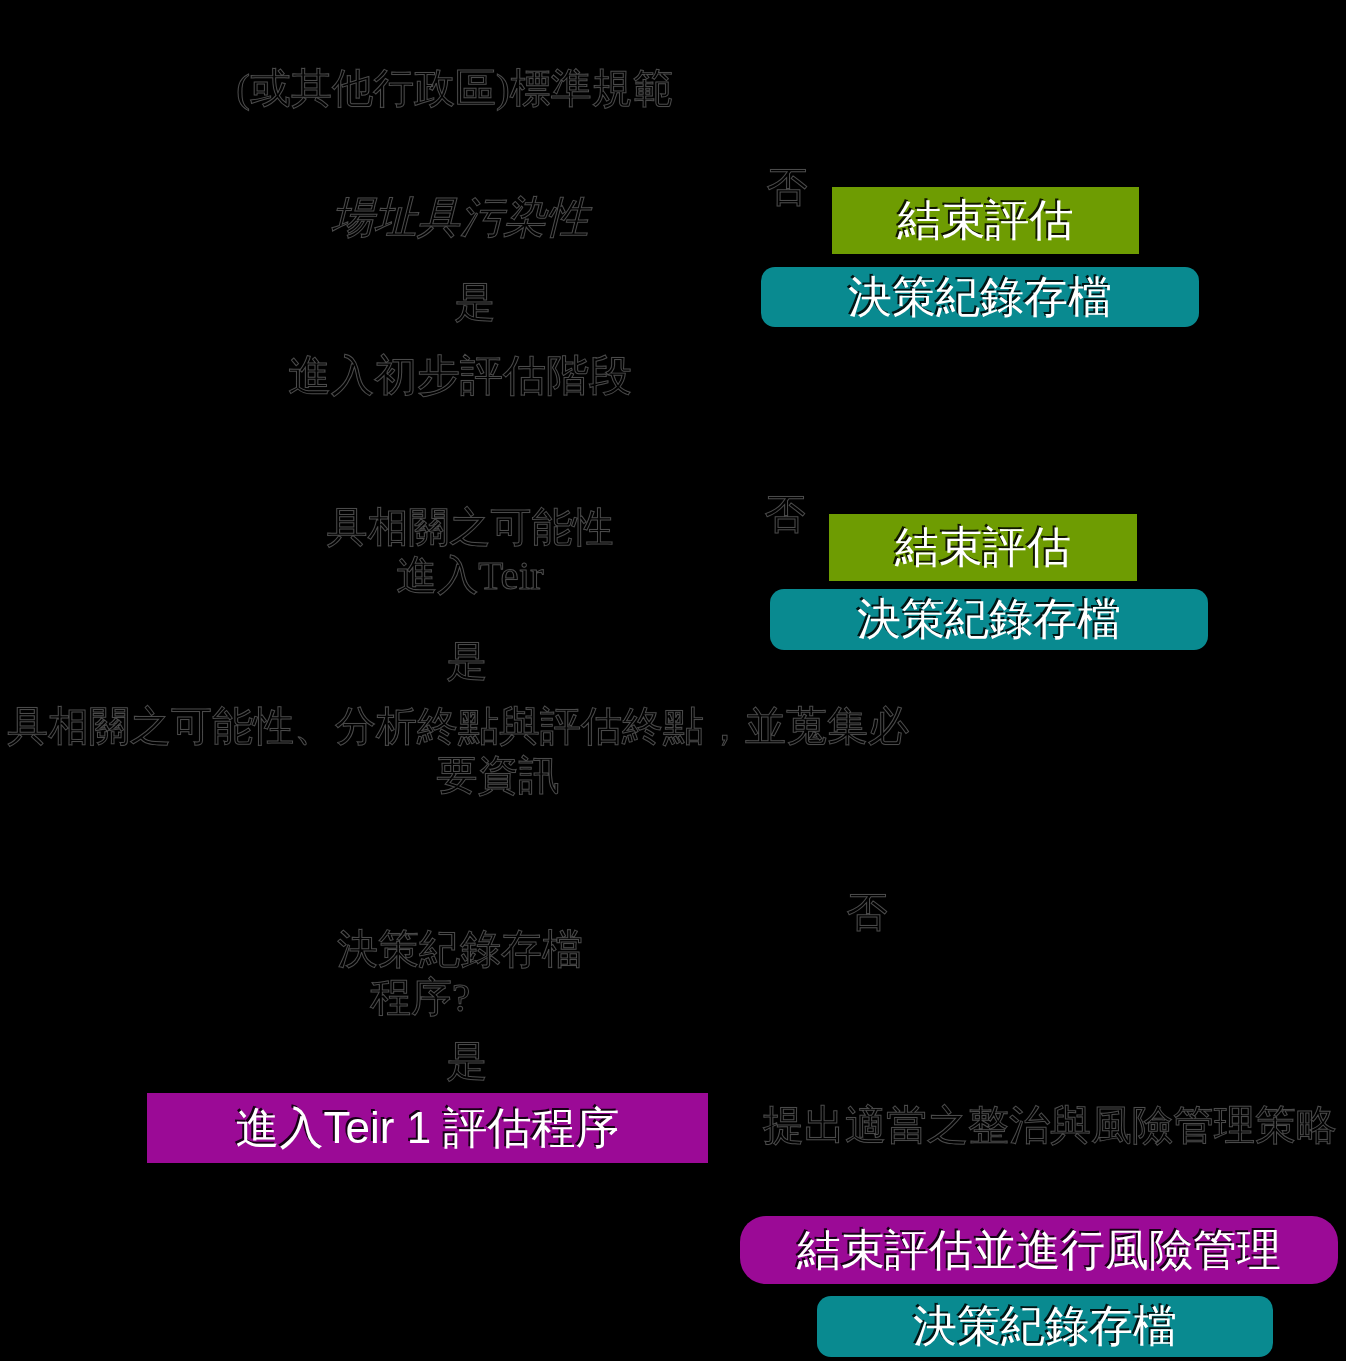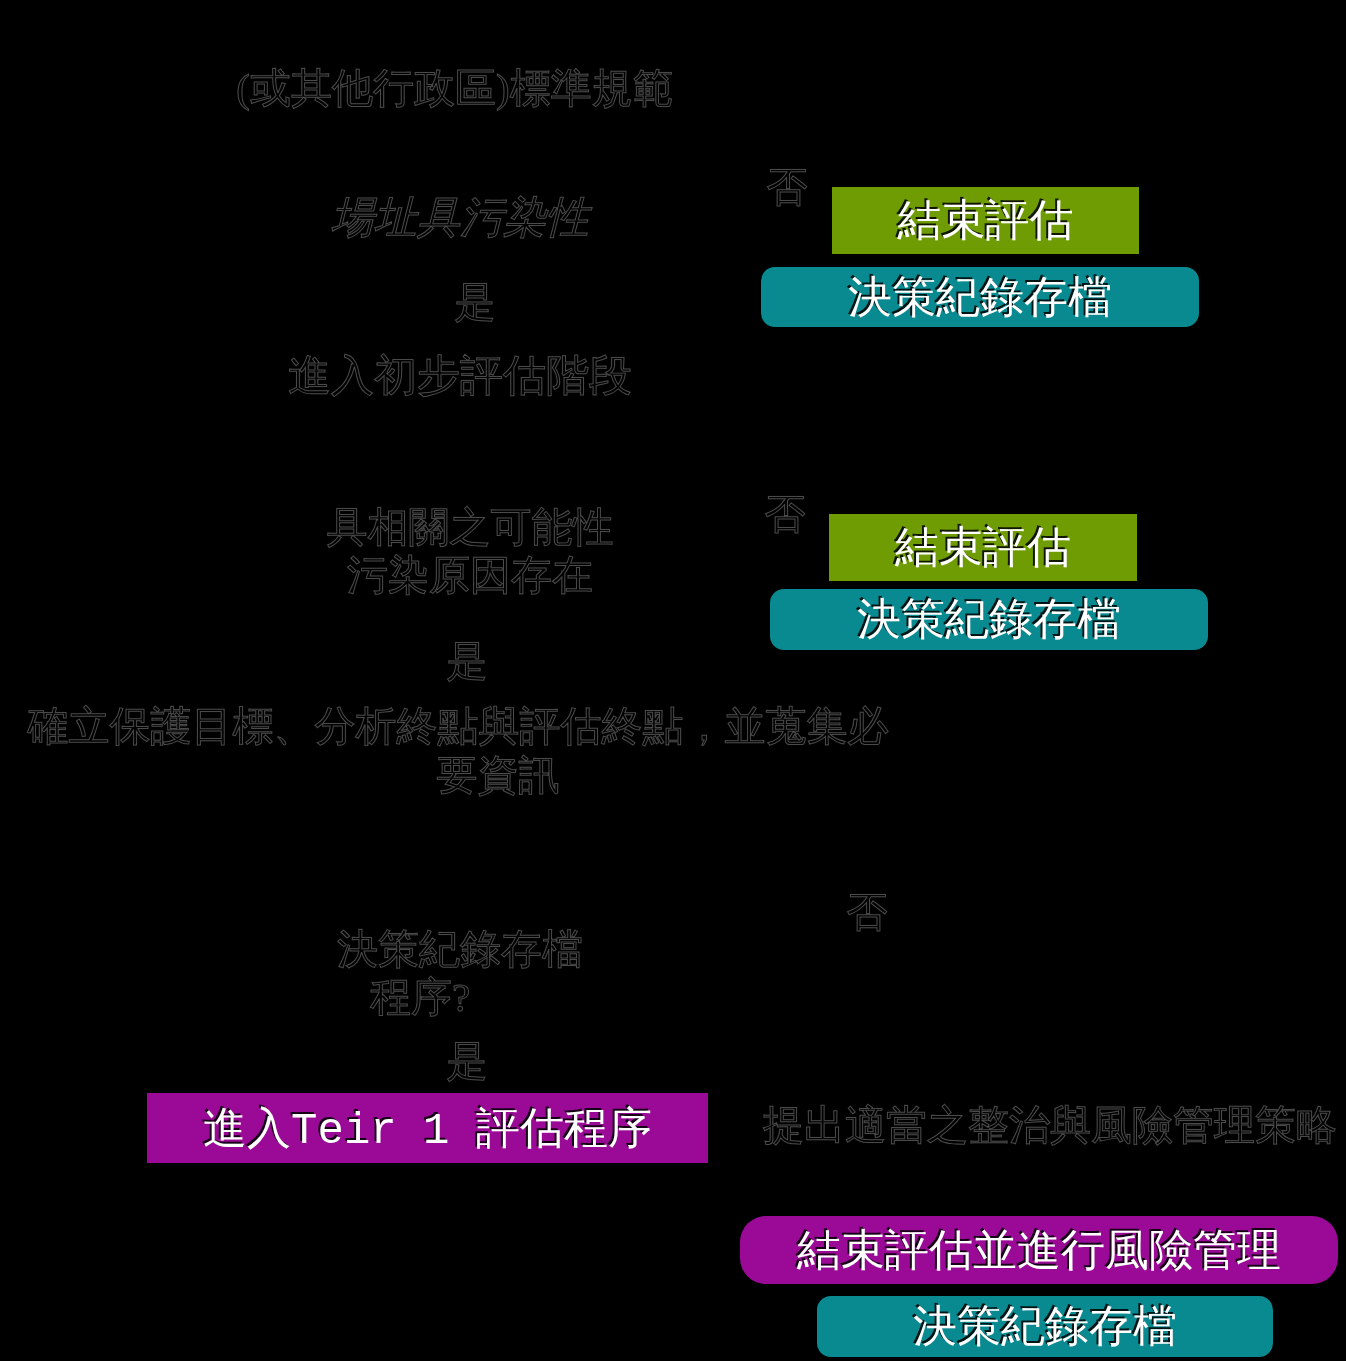--- a/index.html
+++ b/index.html
@@ -41,35 +41,35 @@
   <div class="ghost" style="left:10px;top:194px;width:900px;font-size:43px;font-style:italic;">場址具污染性</div>
   <div class="ghost" style="left:440px;top:278px;width:70px;">是</div>
   <div class="ghost" style="left:752px;top:163px;width:70px;">否</div>
 
   <div class="box green" style="left:832px;top:187px;width:307px;height:67px;">結束評估</div>
   <div class="box teal" style="left:761px;top:267px;width:438px;height:60px;">決策紀錄存檔</div>
 
   <div class="ghost" style="left:10px;top:352px;width:900px;font-size:43px;">進入初步評估階段</div>
 
   <div class="ghost" style="left:20px;top:503px;width:900px;">具相關之可能性</div>
-  <div class="ghost" style="left:20px;top:551px;width:900px;">污染原因存在</div>
+  <div class="ghost" style="left:20px;top:551px;width:900px;">進入Teir</div>
   <div class="ghost" style="left:432px;top:637px;width:70px;">是</div>
   <div class="ghost" style="left:750px;top:490px;width:70px;">否</div>
 
   <div class="box green" style="left:829px;top:514px;width:308px;height:67px;">結束評估</div>
   <div class="box teal" style="left:770px;top:589px;width:438px;height:61px;">決策紀錄存檔</div>
 
-  <div class="ghost" style="left:0px;top:702px;width:916px;">確立保護目標、分析終點與評估終點，並蒐集必</div>
+  <div class="ghost" style="left:0px;top:702px;width:916px;">具相關之可能性、分析終點與評估終點，並蒐集必</div>
   <div class="ghost" style="left:0px;top:751px;width:916px;margin-left:40px;">要資訊</div>
 
   <div class="ghost" style="left:10px;top:925px;width:900px;">決策紀錄存檔</div>
   <div class="ghost" style="left:-30px;top:973px;width:900px;">程序?</div>
   <div class="ghost" style="left:432px;top:1037px;width:70px;">是</div>
   <div class="ghost" style="left:832px;top:888px;width:70px;">否</div>
 
-  <div class="box magenta" style="left:147px;top:1093px;width:561px;height:70px;font-family:Liberation Mono, monospace;">進入Teir 1 評估程序</div>
+  <div class="box magenta" style="left:147px;top:1093px;width:561px;height:70px;font-family:Liberation Sans, sans-serif;">進入Teir 1 評估程序</div>
 
   <div class="ghost" style="left:725px;top:1101px;width:650px;">提出適當之整治與風險管理策略</div>
 
   <div class="box magenta" style="left:740px;top:1216px;width:598px;height:68px;border-radius:26px;">結束評估並進行風險管理</div>
   <div class="box teal" style="left:817px;top:1296px;width:456px;height:61px;">決策紀錄存檔</div>
 
 </div>
 
 </body></html>

